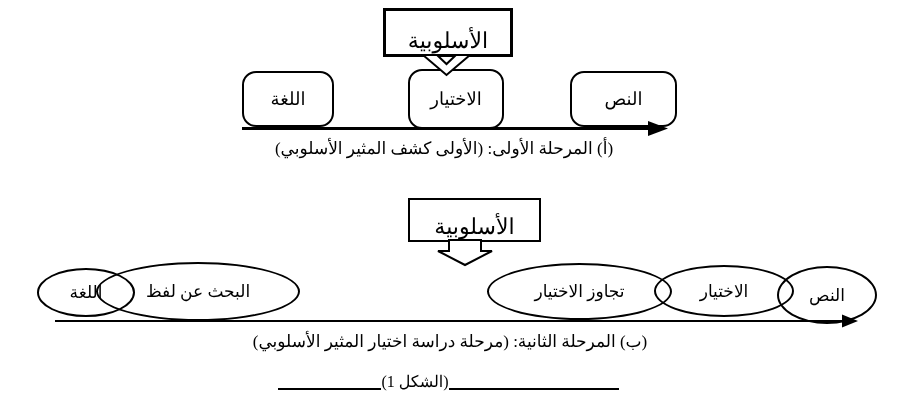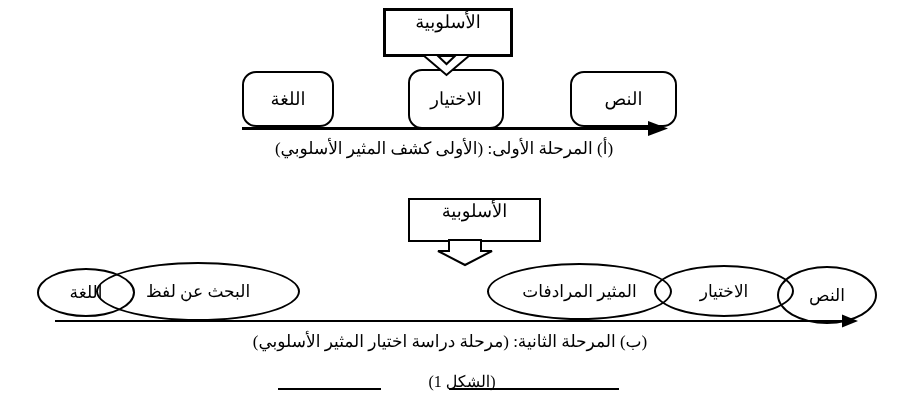--- a/index.html
+++ b/index.html
@@ -2,22 +2,22 @@
 <html lang="ar"><head>
 <meta charset="utf-8">
 <style>
   html,body{margin:0;padding:0;background:#fff;}
   .canvas{
     position:relative;width:899px;height:416px;background:#ffffff;overflow:hidden;
     font-family:"Liberation Serif","DejaVu Serif",serif;color:#000;
   }
   .stylistics-box{
     position:absolute;border:3px solid #000;background:transparent;
-    display:flex;align-items:flex-start;justify-content:center;
-    font-size:18px;direction:rtl;font-family:Liberation Serif, serif;
+    display:flex;align-items:flex-end;justify-content:center;
+    font-size:22px;direction:rtl;font-family:Liberation Serif, serif;
   }
   #rect-a{left:383px;top:8px;width:124px;height:43px;}
   #rect-b{left:408px;top:198px;width:129px;height:40px;border-width:2.5px;}
   .rnode{
     position:absolute;border:2.5px solid #000;border-radius:14px;background:transparent;
     display:flex;align-items:center;justify-content:center;font-size:18px;direction:rtl;
   }
   #node-a-0{left:242px;top:71px;width:88px;height:52px;}
   #node-a-1{left:408px;top:69px;width:92px;height:56px;}
   #node-a-2{left:570px;top:71px;width:103px;height:52px;}
@@ -31,21 +31,21 @@
   #enode-2{left:297px;top:262px;width:206px;height:55px;}
   #enode-3{left:487px;top:263px;width:181px;height:53px;}
   #enode-4{left:654px;top:265px;width:136px;height:48px;}
   #enode-5{left:777px;top:266px;width:96px;height:54px;}
   .caption{
     position:absolute;text-align:center;font-size:17px;direction:rtl;
     white-space:nowrap;
   }
   #caption-a{left:214px;top:138px;width:460px;}
   #caption-b{left:220px;top:331px;width:460px;}
-  #fig-label{left:376px;top:372px;width:78px;font-size:16px;margin-left:47px;}
+  #fig-label{left:376px;top:372px;width:78px;font-size:16px;}
   .figline{position:absolute;top:388px;height:2px;background:#000;}
   #figline-left{left:278px;width:103px;}
   #figline-right{left:449px;width:170px;}
   .arrow-layer{position:absolute;left:0;top:0;pointer-events:none;}
 </style>
 </head>
 <body>
 
 <div class="canvas">
 
@@ -69,21 +69,21 @@
     <span>الأسلوبية</span>
   </div>
 
   <div class="enode" id="enode-0">
     <span>اللغة</span>
   </div>
   <div class="enode" id="enode-1">
     <span>البحث عن لفظ</span>
   </div>
   <div class="enode" id="enode-3">
-    <span>المثير المرادفات</span>
+    <span>تجاوز الاختيار</span>
   </div>
   <div class="enode" id="enode-4">
     <span>الاختيار</span>
   </div>
   <div class="enode" id="enode-5">
     <span>النص</span>
   </div>
 
   <div class="caption" id="caption-b">(ب) المرحلة الثانية: (مرحلة دراسة اختيار المثير الأسلوبي)</div>
 

